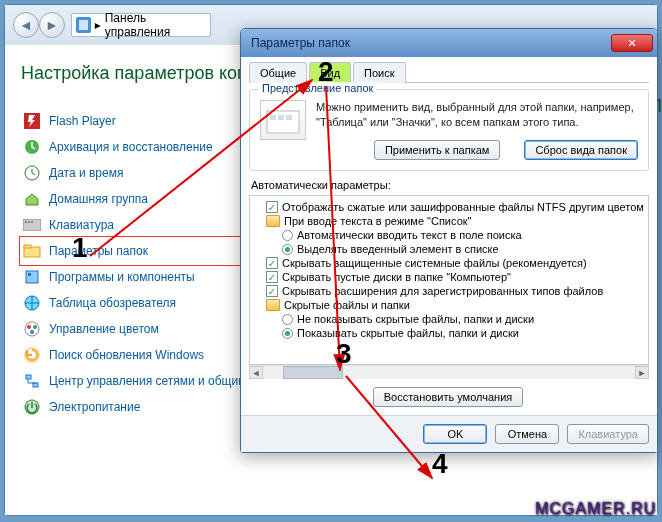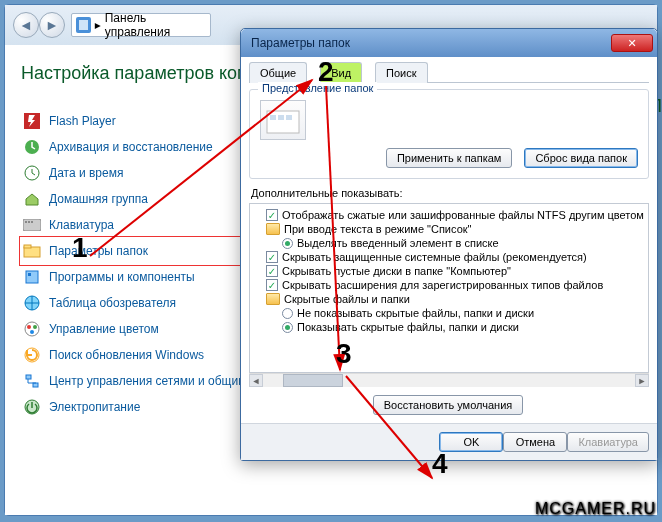--- a/index.html
+++ b/index.html
@@ -94,21 +94,21 @@
     font-size:11px;
   }
   .dlg-body { background:#fff; padding:4px 8px 6px 8px; }
   .tabs { display:flex; border-bottom:1px solid #bcc6d2; margin-bottom:6px; }
   .tab {
     padding:4px 10px 3px 10px;
     border:1px solid #bcc6d2;
     border-bottom:none;
     background:#eef2f7;
     font-size:11px;
-    margin-right:13px;
+    margin-right:2px;
     border-radius:3px 3px 0 0;
     position:relative; top:1px;
   }
   .tab.active { background:#bef264; border-bottom:1px solid #fff; }
   .group {
     border:1px solid #cfd6e0;
     border-radius:3px;
     padding:10px 10px 10px 10px;
     margin-bottom:8px;
     position:relative;
@@ -126,42 +126,42 @@
     display:inline-block;
     padding:3px 10px;
     font-size:11px;
     border:1px solid #8896a8;
     border-radius:3px;
     background:linear-gradient(#fdfdfd,#e6e9ee);
     cursor:pointer;
   }
   .btn.default { border-color:#2e78c0; box-shadow:0 0 0 1px #86b8ea inset; }
   .btn.disabled { color:#999; }
-  .fv-buttons { margin-top:8px; text-align:right; display:flex; gap:12px; justify-content:flex-end; }
+  .fv-buttons { margin-top:0; text-align:right; display:flex; gap:24px; justify-content:flex-end; }
   .adv-label { font-size:11px; margin:4px 0 4px 2px; }
   .tree {
     border:1px solid #c3cad4;
     height:170px;
     overflow:auto;
     padding:4px 2px;
     font-size:11px;
     background:#fff;
   }
   .tree-line { display:flex; align-items:center; gap:4px; padding:1px 0 1px 14px; white-space:nowrap; }
   .tree-line.indent2 { padding-left:30px; }
   .cb { width:12px; height:12px; border:1px solid #7a8aa0; background:#fff; display:inline-flex; align-items:center; justify-content:center; font-size:10px; color:#2a5; }
   .radio { width:11px; height:11px; border:1px solid #7a8aa0; border-radius:50%; display:inline-flex; align-items:center; justify-content:center; }
   .radio.sel::after { content:""; width:5px; height:5px; background:#3a6; border-radius:50%; }
   .folder-ico { width:14px; height:12px; background:linear-gradient(#ffe9a8,#f6c14e); border:1px solid #d6a030; border-radius:1px; }
   .restore-row { text-align:center; margin:8px 2px 2px 0; }
   .dlg-footer {
     background:#eef1f5;
     border-top:1px solid #d0d6de;
     padding:8px;
-    display:flex; justify-content:flex-end; 
+    display:flex; justify-content:flex-end; gap:8px;
   }
   .track { height:14px; background:#f0f0f0; border-top:1px solid #ddd; display:flex; }
   .track .thumb { width:60px; background:#cbd3dd; margin-left:20px; border:1px solid #aeb7c3; }
   .track .arrow { width:14px; background:#e4e7ec; border:1px solid #c7cdd6; display:flex; align-items:center; justify-content:center; color:#666; font-size:9px;}
   .track .spacer { flex:1; }
 
   
   .anno-num {
     position:absolute;
     font-family:Arial, sans-serif;
@@ -171,21 +171,21 @@
     z-index:50;
     pointer-events:none;
   }
   svg.anno { position:absolute; left:0; top:0; pointer-events:none; z-index:40; }
   .watermark {
     position:absolute;
     right:6px; bottom:4px;
     font-family: Impact, Arial, sans-serif;
     font-size:16px;
     letter-spacing:1px;
-    color:#000000;
+    color:#4c1d95;
     text-shadow:0 0 3px #000, 1px 1px 2px #000;
     z-index:60;
   }
 </style>
 </head>
 <body>
 
 <div class="parent-window">
   <div class="addr-bar">
     <div class="nav-btns">
@@ -335,36 +335,41 @@
       <span class="group-title">Представление папок</span>
       <div class="folder-view">
         <div class="fv-icon">
           <svg width="36" height="30">
               <rect x="2" y="6" width="32" height="22" fill="#fff" stroke="#bbb"></rect>
               <rect x="5" y="10" width="6" height="5" fill="#cde"></rect>
               <rect x="13" y="10" width="6" height="5" fill="#cde"></rect>
               <rect x="21" y="10" width="6" height="5" fill="#cde"></rect>
             </svg>
         </div>
+        <div class="fv-text">Можно применить вид, выбранный для этой папки, например, "Таблица" или "Значки", ко всем папкам этого типа.</div>
       </div>
       <div class="fv-buttons">
         <span class="btn">Применить к папкам</span>
         <span class="btn default">Сброс вида папок</span>
       </div>
     </div>
 
-    <div class="adv-label">Дополнительные показывать:</div>
+    <div class="adv-label">Автоматически параметры:</div>
     <div class="tree">
       <div class="tree-line">
           <span class="cb">✓</span>
           <span>Отображать сжатые или зашифрованные файлы NTFS другим цветом</span>
         </div>
       <div class="tree-line">
           <span class="folder-ico"></span>
           <span>При вводе текста в режиме "Список"</span>
+        </div>
+      <div class="tree-line indent2">
+          <span class="radio"></span>
+          <span>Автоматически вводить текст в поле поиска</span>
         </div>
       <div class="tree-line indent2">
           <span class="radio sel"></span>
           <span>Выделять введенный элемент в списке</span>
         </div>
       <div class="tree-line">
           <span class="cb">✓</span>
           <span>Скрывать защищенные системные файлы (рекомендуется)</span>
         </div>
       <div class="tree-line">

